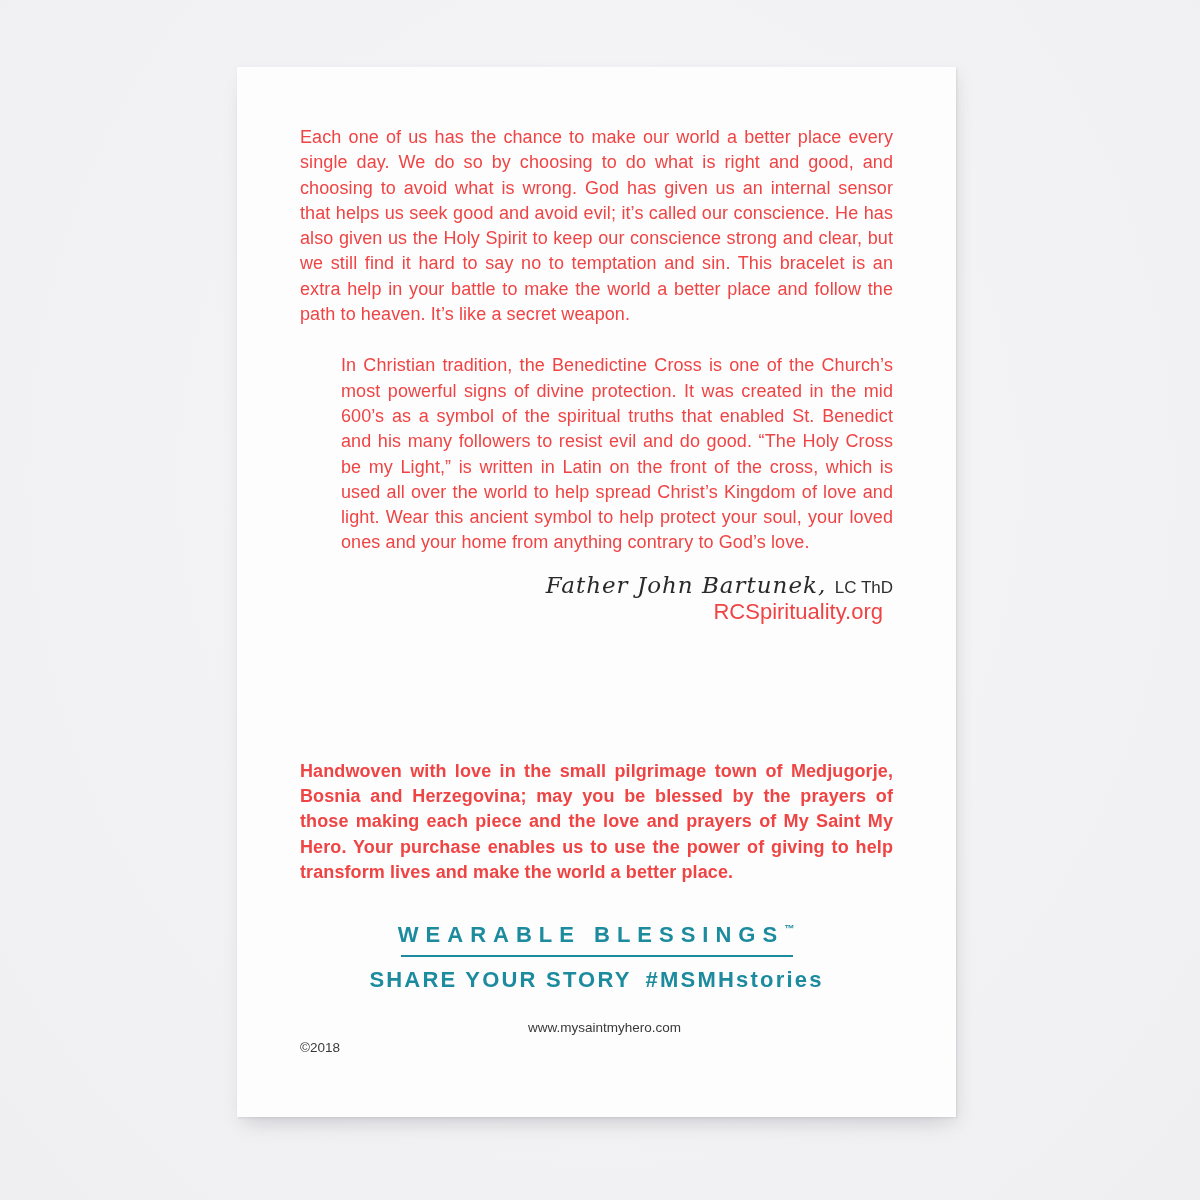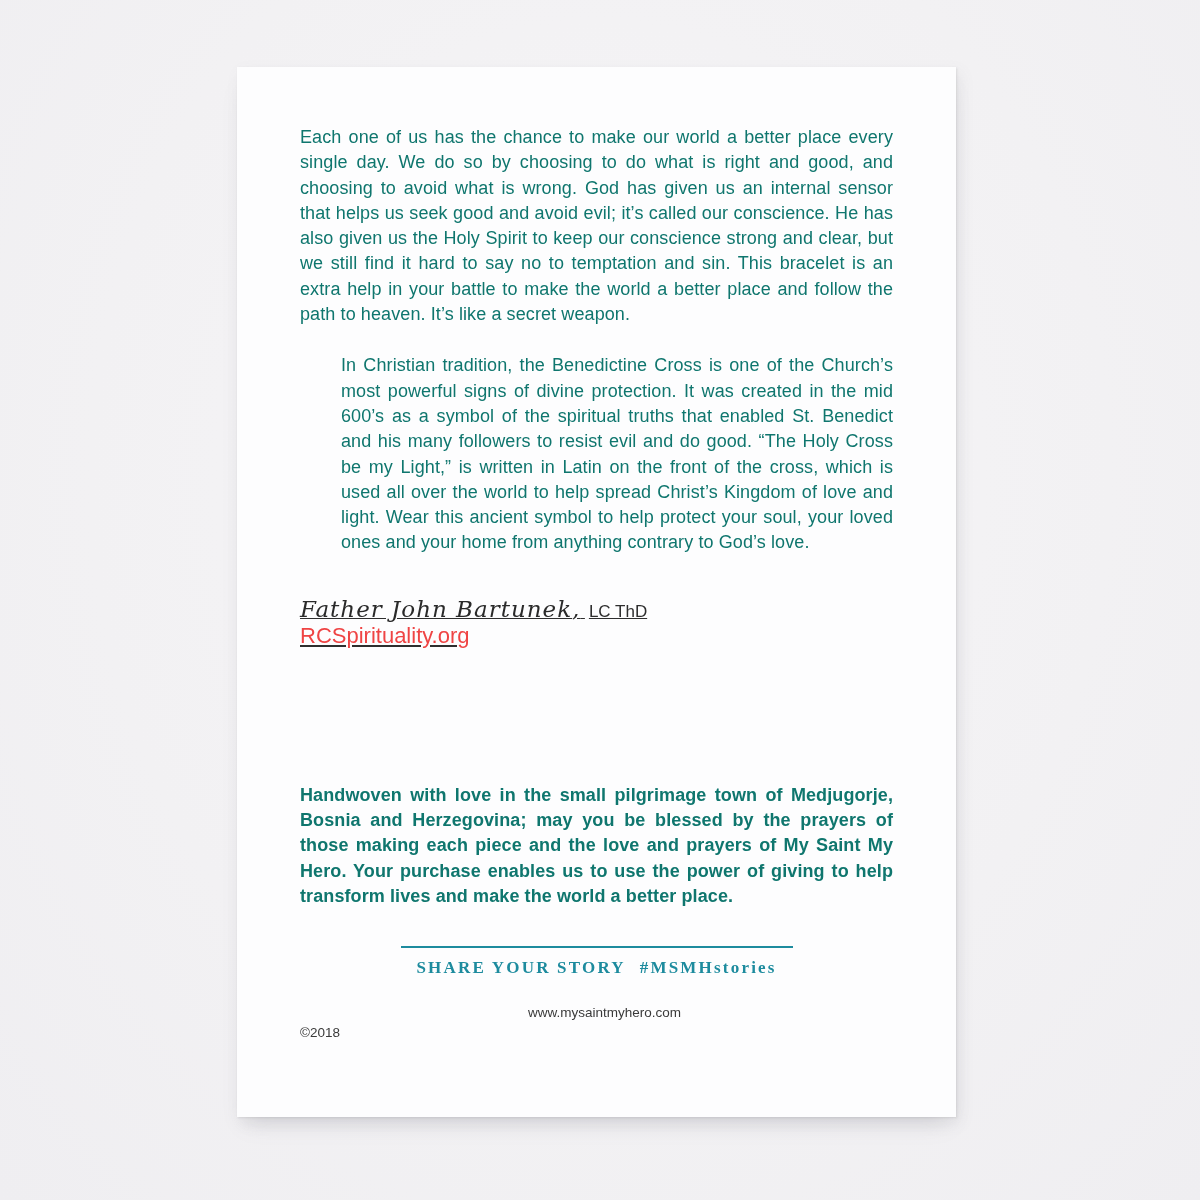--- a/index.html
+++ b/index.html
@@ -26,29 +26,29 @@
     box-shadow: 1px 1px 2px rgba(120,120,130,0.18),
                 4px 6px 14px rgba(120,120,130,0.10),
                 0 14px 22px -10px rgba(120,120,130,0.22);
     box-sizing: border-box;
     padding: 58px 63px 0 63px;
   }
   .body-par {
     margin: 0;
     font-size: 18px;
     line-height: 25.3px;
-    color: #0f766e;
+    color: #ef4444;
     text-align: justify;
     letter-spacing: 0.1px;
   }
   .par-2 { margin-top: 26px; margin-left: 41px; }
   .signature-block {
-    margin-top: 40px;
+    margin-top: 16px;
+    text-align: right;
     color: #2e2e2e;
-    text-decoration: underline;
   }
   .sig-script {
     font-family: "DejaVu Serif", serif;
     font-style: italic;
     font-size: 23px;
     letter-spacing: 1px;
     color: #2a2a2a;
   }
   .sig-cred {
     font-size: 17px;
@@ -77,25 +77,24 @@
     font-size: 10px;
     letter-spacing: 1px;
     vertical-align: 10px;
   }
   .brand-rule {
     width: 392px;
     height: 2px;
     margin: 7px auto 10px auto;
   }
   .brand-tagline {
-    font-size: 17px;
+    font-size: 22px;
     font-weight: bold;
     letter-spacing: 2.2px;
     white-space: nowrap;
-    font-family: Liberation Serif, serif;
   }
   .brand-tagline .hashtag { margin-left: 14px; }
   .footer-row {
     position: relative;
     margin-top: 27px;
     height: 18px;
     font-size: 13.5px;
     color: #3a3a3a;
   }
   .copyright { position: absolute; left: 0; top: 0; margin-top: 20px; }
@@ -119,20 +118,23 @@
       <div>
         <span class="sig-script">Father John Bartunek,</span>
         <span class="sig-cred">LC ThD</span>
       </div>
       <div class="sig-org">RCSpirituality.org</div>
     </div>
 
     <p class="body-par par-3">Handwoven with love in the small pilgrimage town of Medjugorje, Bosnia and Herzegovina; may you be blessed by the prayers of those making each piece and the love and prayers of My Saint My Hero. Your purchase enables us to use the power of giving to help transform lives and make the world a better place.</p>
 
     <div class="branding">
+      <div class="brand-title accent" style="color: rgb(29, 139, 158);">
+        <span>WEARABLE BLESSINGS</span><sup>™</sup>
+      </div>
       <div class="brand-rule" style="background: rgb(29, 139, 158);"></div>
       <div class="brand-tagline accent" style="color: rgb(29, 139, 158);">
         <span>SHARE YOUR STORY</span><span class="hashtag">#MSMHstories</span>
       </div>
     </div>
 
     <div class="footer-row">
       <span class="copyright">©2018</span>
       <span class="website">www.mysaintmyhero.com</span>
     </div>

